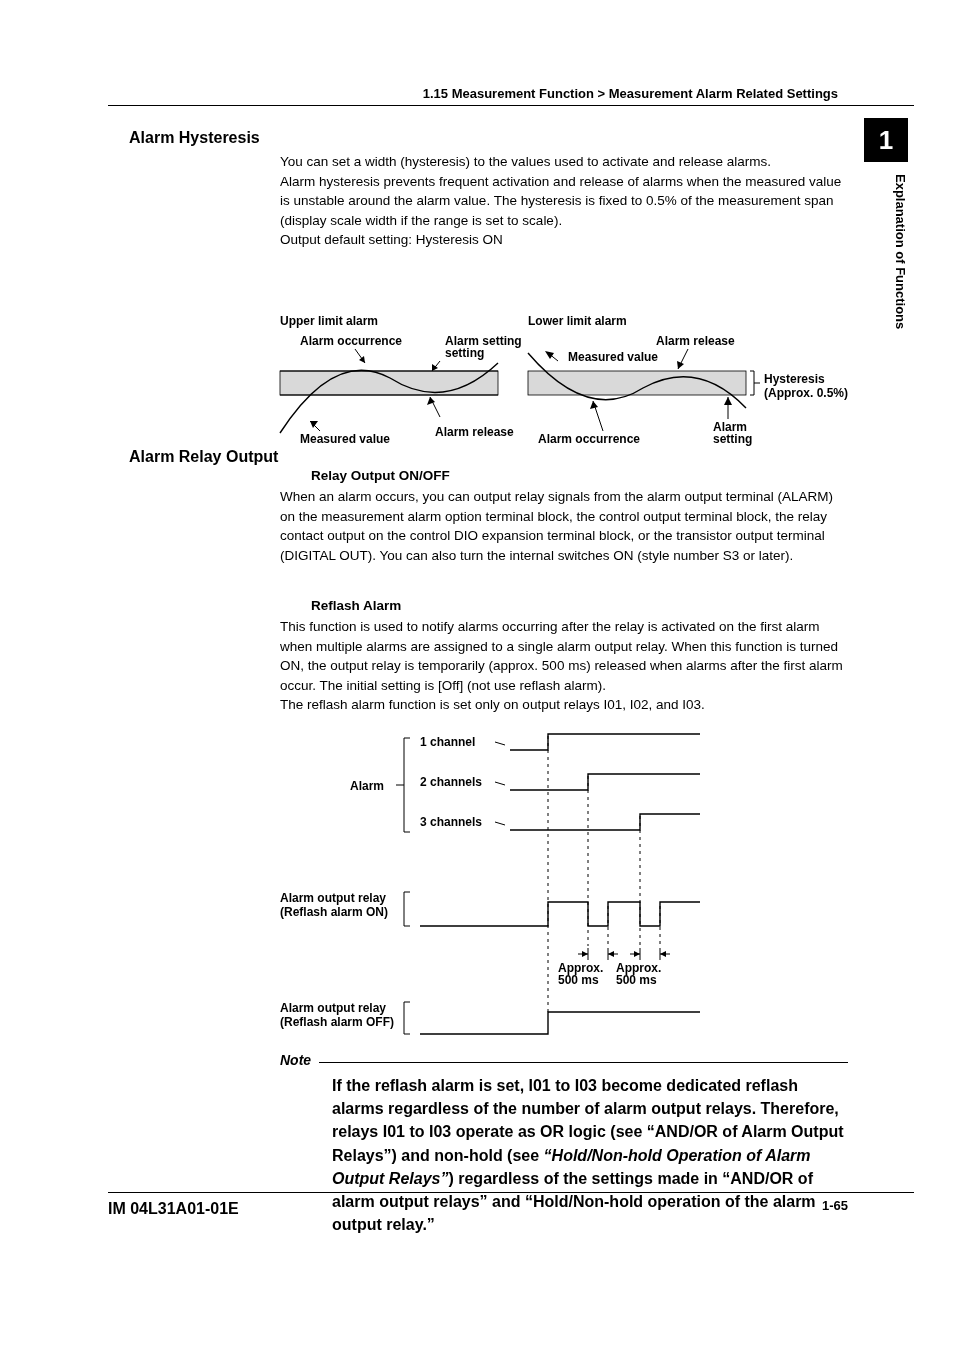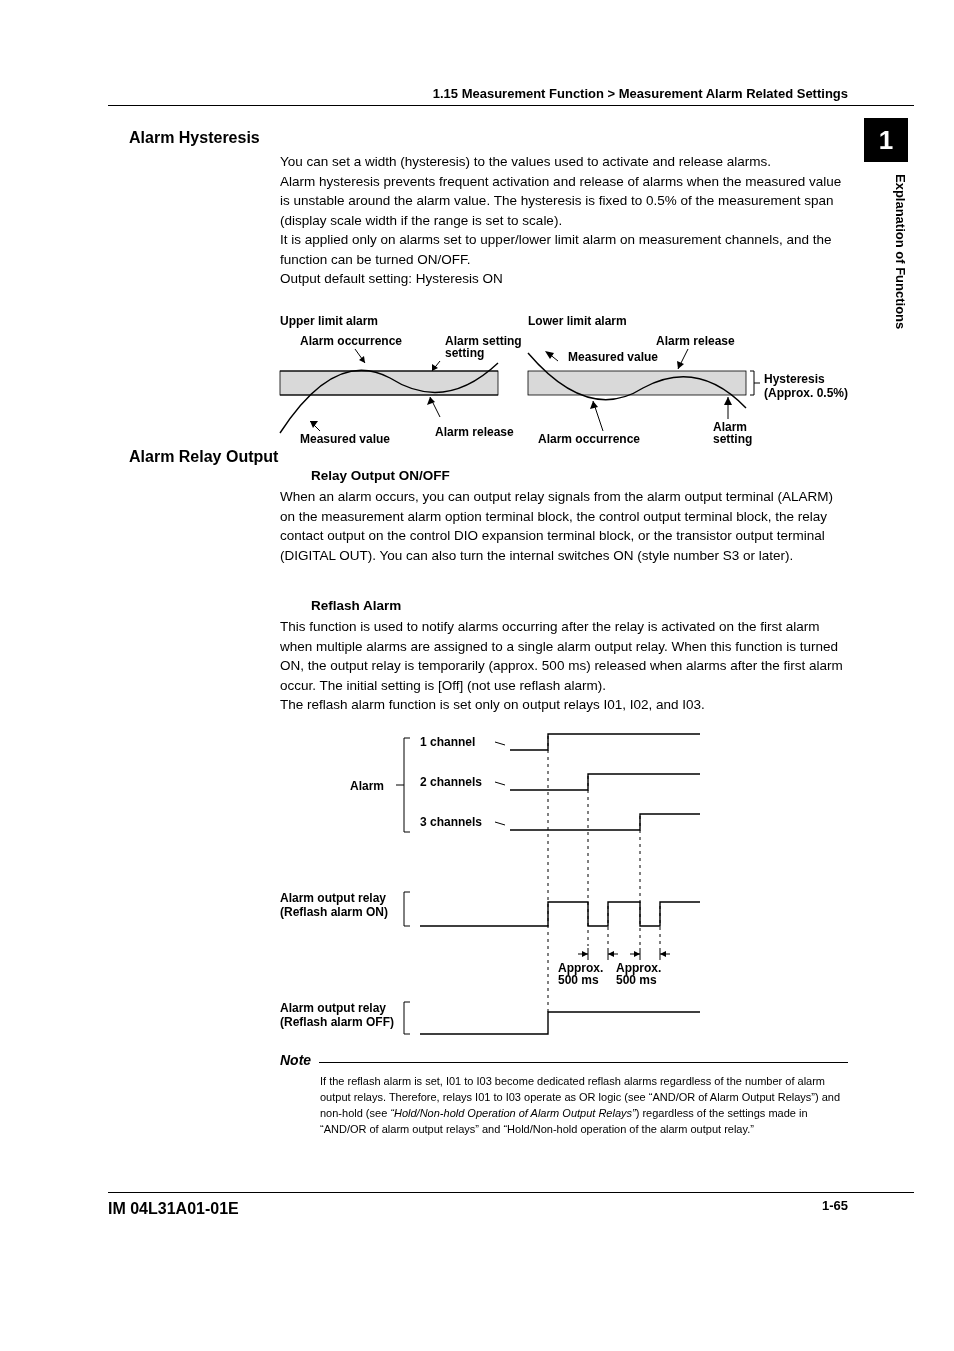--- a/index.html
+++ b/index.html
@@ -20,21 +20,21 @@
     position: absolute;
     left: 108px;
     right: 40px;
     border-top: 1px solid #000;
   }
   .header-rule { top: 105px; }
   .footer-rule { top: 1192px; }
   .breadcrumb {
     position: absolute;
     top: 86px;
-    right: 106px;
+    right: 116px;
     font-size: 13px;
     font-weight: bold;
   }
   .side-tab {
     position: absolute;
     right: 46px;
     top: 118px;
     width: 44px;
     height: 44px;
     background: #000;
@@ -114,21 +114,20 @@
   <div class="breadcrumb">1.15  Measurement Function &gt; Measurement Alarm Related Settings</div>
 
   <div class="side-tab">1</div>
   <div class="side-label">Explanation of Functions</div>
 
   <div class="h1" style="top:129px">Alarm Hysteresis</div>
 
   <div class="content-block" style="top:152px">
     <p class="body">You can set a width (hysteresis) to the values used to activate and release alarms.</p>
     <p class="body">Alarm hysteresis prevents frequent activation and release of alarms when the measured value is unstable around the alarm value.  The hysteresis is fixed to 0.5% of the measurement span (display scale width if the range is set to scale).</p>
-    <p class="body">It is applied only on alarms set to upper/lower limit alarm on measurement channels, and the function can be turned ON/OFF.</p>
     <p class="body">Output default setting: Hysteresis ON</p>
   </div>
 
   <div style="position:absolute; left:280px; top:297px; width:560px; height:140px;margin-top:16px;">
     <svg width="560" height="140">
 
       <text x="0" y="12" class="dia-label">Upper limit alarm</text>
       <text x="20" y="32" class="dia-label" text-anchor="start">Alarm occurrence</text>
       <text x="165" y="32" class="dia-label" text-anchor="start">Alarm setting</text>
       <text x="165" y="44" class="dia-label" text-anchor="start">setting</text>
@@ -245,21 +244,21 @@
       <path d="M130 276 L124 276 L124 308 L130 308" fill="none" stroke="#000" stroke-width="1"></path>
       <path d="M140 308 L268 308 L268 286 L420 286" fill="none" stroke="#000" stroke-width="1.4"></path>
     </svg>
   </div>
 
   <div class="content-block" style="top:1052px">
     <div style="display:flex; align-items:flex-start;">
       <span class="note-label">Note</span>
       <span class="note-line"></span>
     </div>
-    <p class="body" style="margin-left:40px; margin-top:6px; font-size:11px;">
+    <p class="body" style="margin-left:52px; margin-top:6px; font-size:16px;font-weight:bold;">
       <span>If the reflash alarm is set, I01 to I03 become dedicated reflash alarms regardless of the number of alarm output relays.  Therefore, relays I01 to I03 operate as OR logic (see “AND/OR of Alarm Output Relays”) and non-hold (see </span><span style="font-style:italic">“Hold/Non-hold Operation of Alarm Output Relays”</span><span>) regardless of the settings made in “AND/OR of alarm output relays” and “Hold/Non-hold operation of the alarm output relay.”</span>
     </p>
   </div>
 
   <div class="hrule footer-rule"></div>
   <div class="footer-left">IM 04L31A01-01E</div>
   <div class="footer-right">1-65</div>
 
 </div>
 

